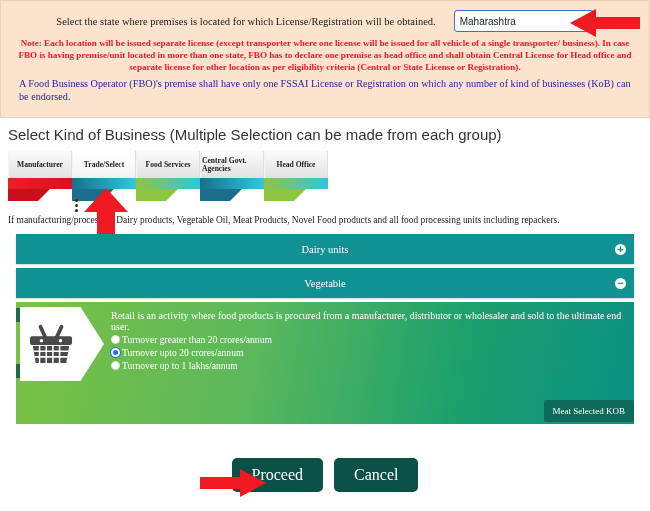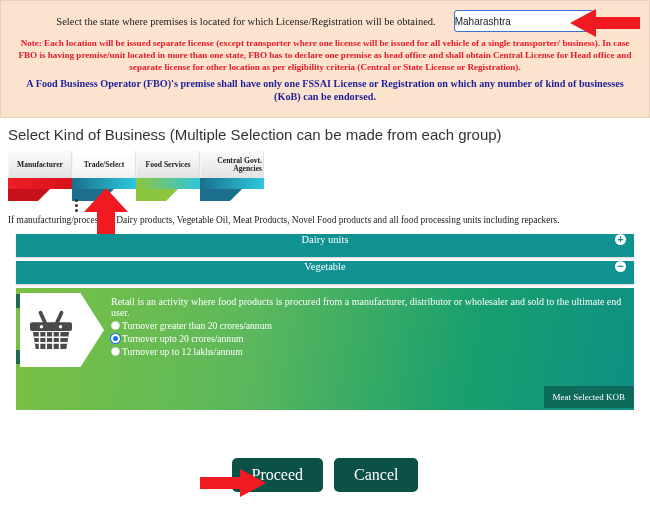--- a/index.html
+++ b/index.html
@@ -39,21 +39,21 @@
   }
   .state-select {
     width: 140px;
     height: 22px;
     border: 1px solid #3b6fd4;
     border-radius: 3px;
     background: #ffffff;
     font-size: 10px;
     font-family: "Liberation Sans", sans-serif;
     color: #222;
-    padding: 0 0;
+    padding: 0 5px;
     display: flex;
     align-items: center;
     justify-content: space-between;
     box-sizing: border-box;
   }
   .chev {
     color: #555;
     font-size: 9px;
     line-height: 1;
   }
@@ -62,23 +62,23 @@
     color: #e8192c;
     font-weight: bold;
     font-size: 9.1px;
     text-align: center;
     line-height: 1.32;
     margin-top: 5px;
     padding: 0 4px;
   }
   .note-blue {
     color: #1f1f9e;
-    font-weight: bold;
+    font-weight: normal;
     font-size: 10.2px;
-    text-align: center;
+    text-align: left;
     line-height: 1.3;
     margin-top: 4px;
     padding: 0 10px;
   }
 
   
   .arrow {
     position: absolute;
     pointer-events: none;
   }
@@ -104,21 +104,21 @@
     position: relative;
   }
   .tab-cap {
     height: 27px;
     background: linear-gradient(180deg,#fcfcfc 0%, #ededed 55%, #e2e2e2 100%);
     border-left: 1px solid #f4f4f4;
     border-right: 1px solid #e0e0e0;
     display: flex;
     align-items: center;
     justify-content: center;
-    text-align: right;
+    text-align: left;
     box-sizing: border-box;
     padding: 0 1px;
   }
   .tab-cap span {
     font-family: "Liberation Serif", serif;
     font-weight: bold;
     font-size: 7.6px;
     color: #1a1a1a;
     line-height: 1.05;
   }
@@ -156,23 +156,23 @@
   }
 
   
   .acc-wrap {
     margin: 9px 16px 0 16px;
     width: 618px;
     box-sizing: border-box;
   }
   .acc-head {
     background: #109292;
-    height: 23px;
-    display: flex;
-    align-items: flex-start;
+    height: 30px;
+    display: flex;
+    align-items: center;
     justify-content: center;
     position: relative;
     color: #ffffff;
     font-family: "Liberation Serif", serif;
     font-size: 10.5px;
     margin-bottom: 4px;
     box-shadow: 0 1px 2px rgba(0,0,0,0.18);
   }
   .acc-head .toggle {
     position: absolute;
@@ -364,20 +364,31 @@
         <span>Central Govt. Agencies</span>
       </div>
     <div class="tab-band" style="background:linear-gradient(90deg,#1b6f8c,#2ec8df);"></div>
     <div class="tab-foot">
       <svg width="64" height="12" viewBox="0 0 64 12" preserveAspectRatio="none">
           <polygon points="0,0 42,0 30,12 0,12" fill="#1b6f8c"></polygon>
         </svg>
     </div>
   </div>
 
+  <div class="tab">
+    <div class="tab-cap">
+        <span>Head Office</span>
+      </div>
+    <div class="tab-band" style="background:linear-gradient(90deg,#8cc63f,#30c5dc);"></div>
+    <div class="tab-foot">
+      <svg width="64" height="12" viewBox="0 0 64 12" preserveAspectRatio="none">
+          <polygon points="0,0 42,0 30,12 0,12" fill="#8cc63f"></polygon>
+        </svg>
+    </div>
+  </div>
 
   <div class="dots">
       <i></i>
       <i></i>
       <i></i>
     </div>
 </div>
 
 <svg class="arrow" style="left:84px; top:188px;" width="44" height="52" viewBox="0 0 44 52">
   <polygon points="22,0 44,24 31,24 31,52 13,52 13,24 0,24" fill="#f11a22"></polygon>
@@ -428,21 +439,21 @@
       <label class="opt">
         <span class="radio"></span>
         <span>Turnover greater than 20 crores/annum</span>
       </label>
       <label class="opt">
         <span class="radio sel"></span>
         <span>Turnover upto 20 crores/annum</span>
       </label>
       <label class="opt">
         <span class="radio"></span>
-        <span>Turnover up to 12 lakhs/annum</span>
+        <span>Turnover up to 1 lakhs/annum</span>
       </label>
     </div>
 
     <div class="clear-kob">Meat Selected KOB</div>
   </div>
 </div>
 
 <div class="footer">
   <button class="btn">Proceed</button>
   <button class="btn">Cancel</button>

